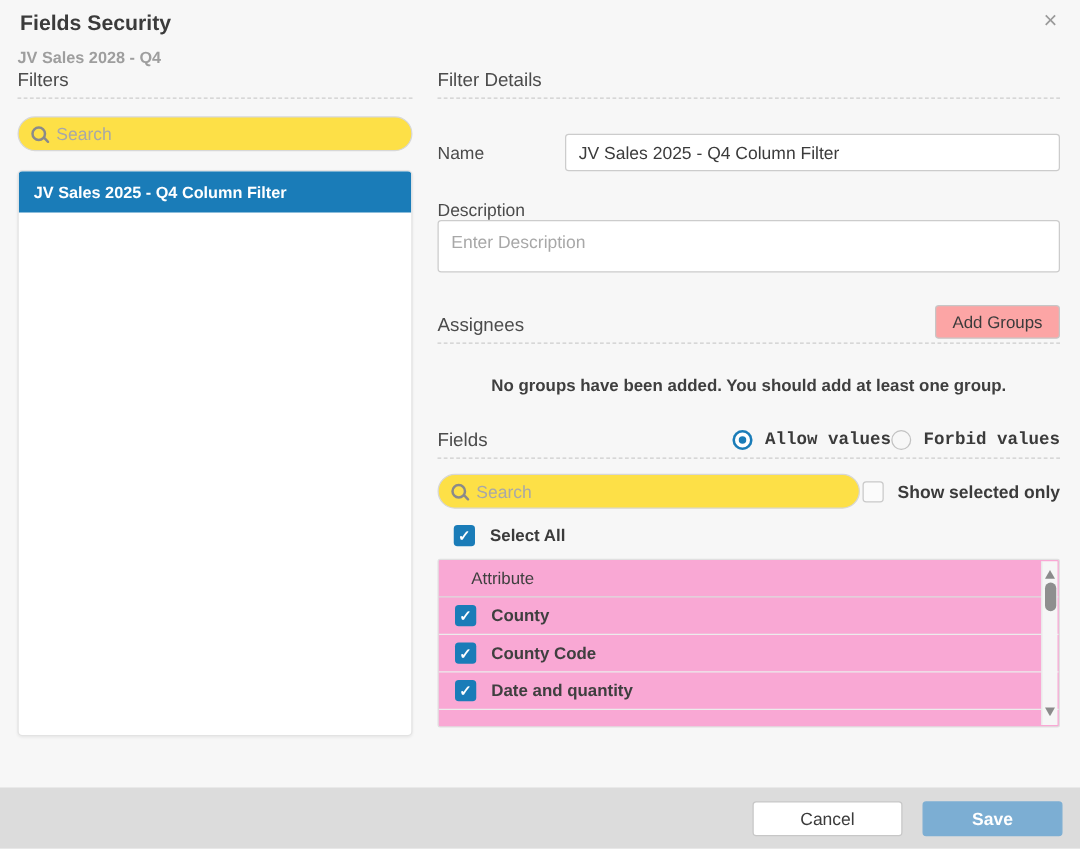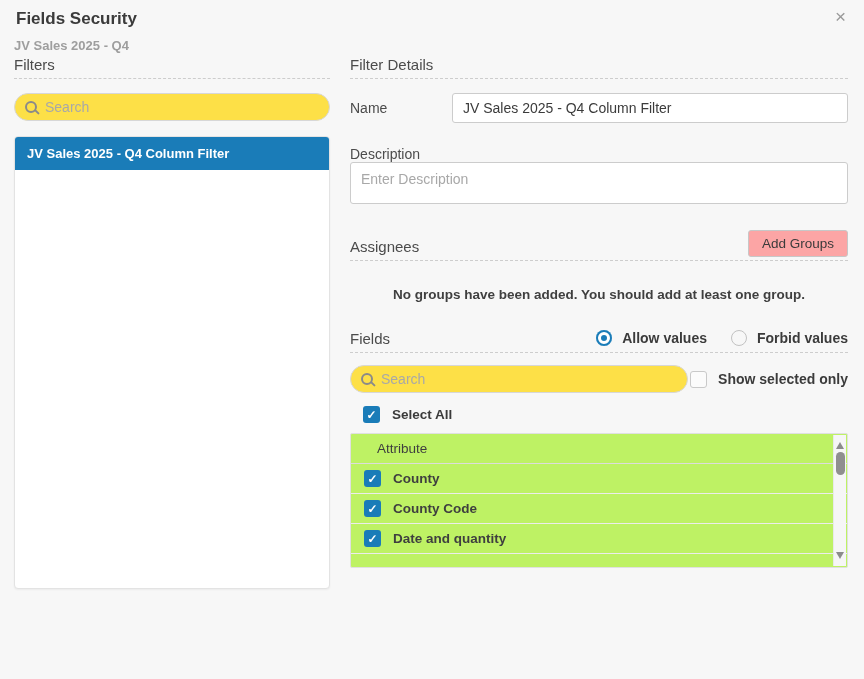--- a/index.html
+++ b/index.html
@@ -54,61 +54,61 @@
     margin-top:15px; background:#fff; border:1px solid #e3e3e3; border-radius:4px;
     height:453px; overflow:hidden; box-shadow:0 1px 2px rgba(0,0,0,.05);
   }
   .filter-item {
     height:33px; display:flex; align-items:center; padding:0 12px;
     font-size:13px; font-weight:700; cursor:pointer;
   }
   .filter-item.selected { background:#1a7cb8; color:#fff; }
 
   
-  .form-row { display:flex; margin-top:14px; }
+  .form-row { display:flex; margin-top:28px; }
   .form-row + .form-row { margin-top:16px;flex-direction:column; }
   .form-label { width:102px; font-size:14px; color:#4b4b4b; padding-top:7px; flex:none; }
   .text-input {
     flex:1; height:30px; border:1px solid #ccc; border-radius:3px;
     font-size:14px; color:#3b3b3b; padding:0 10px; background:#fff; font-family:inherit; outline:none;
   }
   textarea.text-input { height:71px; padding-top:8px; resize:none; }
   .text-input::placeholder { color:#a8a8a8; }
 
   
   .assignees-head { margin-top:26px; }
   .btn-outline {
     height:27px; padding:0 13px; margin-bottom:3px; background:#fca5a5;
     border:1px solid #c7c7c7; border-radius:3px; font-size:13.5px; color:#3b3b3b;
     font-family:inherit; cursor:pointer;
   }
   .empty-msg { margin-top:26px; text-align:center; font-size:13.5px; font-weight:600; color:#3f3f3f; }
 
   
   .fields-head { margin-top:28px; }
-  .radios { display:flex; gap:24px; align-items:flex-end; padding-bottom:6px; }
+  .radios { display:flex; align-items:flex-end; padding-bottom:6px;font-family:Liberation Mono, monospace; }
   .radio-group { display:flex; gap:10px; align-items:center; font-size:14px; font-weight:600; color:#3b3b3b; cursor:pointer; }
   .radio { width:16px; height:16px; border-radius:50%; flex:none; }
   .radio.on  { background:#1a7cb8; box-shadow: inset 0 0 0 2px #1a7cb8, inset 0 0 0 5px #fff; }
   .radio.off { border:1px solid #c2c2c2; background:transparent; }
 
   .fields-search-row { margin-top:12px; display:flex; align-items:center; justify-content:space-between; }
   .fields-search { width:338px; }
   .show-selected { display:flex; gap:11px; align-items:center; font-size:14px; font-weight:600; color:#3b3b3b; cursor:pointer; }
 
   .cb { width:17px; height:17px; border-radius:3px; display:flex; align-items:center; justify-content:center; flex:none; }
   .cb.checked { background:#1a7cb8; color:#fff; font-size:12px; font-weight:700; }
   .cb.checked::after { content:"✓"; }
   .cb.un { border:1px solid #c9c9c9; background:#fbfbfb; }
 
   .select-all-row { margin-top:13px; margin-left:13px; display:flex; gap:12px; align-items:center; font-size:13.5px; font-weight:600; color:#3b3b3b; }
 
   
   .attr-table {
-    margin-top:10px; background:#bef264; border:1px solid #e0e0e0; border-radius:2px;
+    margin-top:10px; background:#f9a8d4; border:1px solid #e0e0e0; border-radius:2px;
     height:135px; position:relative; overflow:hidden;
   }
   .attr-header { height:30px; line-height:29px; padding-left:26px; font-size:13.5px; color:#3f3f3f; border-bottom:1px solid #dcdcdc; }
   .attr-row {
     height:30px; display:flex; align-items:center; gap:12px; padding-left:13px;
     border-bottom:1px solid #ececec; font-size:13.5px; font-weight:600; color:#3f3f3f;
   }
   .scrollbar { position:absolute; top:1px; right:1px; bottom:1px; width:13px; background:#f6f6f6; border-left:1px solid #e9e9e9; }
   .sb-up, .sb-down { position:absolute; left:2px; width:0; height:0; border-left:4.5px solid transparent; border-right:4.5px solid transparent; }
   .sb-up   { top:7px; border-bottom:7px solid #8b8b8b; }
@@ -129,21 +129,21 @@
     font-size:14px; font-weight:600; color:#fff; font-family:inherit; cursor:pointer;
   }
 </style>
 </head>
 <body>
 
 <div class="dialog">
 
   <div class="dlg-title">Fields Security</div>
   <div class="dlg-close">×</div>
-  <div class="dlg-subtitle">JV Sales 2025 - Q4</div>
+  <div class="dlg-subtitle">JV Sales 2028 - Q4</div>
 
   <div class="left-col">
     <div class="section-head">Filters</div>
 
     <div class="pill left-search">
       <span class="mag"></span>
       <input type="text" placeholder="Search" style="">
     </div>
 
     <div class="filter-list">
@@ -220,14 +220,18 @@
       </div>
 
       <div class="scrollbar">
         <span class="sb-up"></span>
         <span class="sb-thumb"></span>
         <span class="sb-down"></span>
       </div>
     </div>
   </div>
 
+  <div class="footer">
+    <button class="btn-cancel">Cancel</button>
+    <button class="btn-save">Save</button>
+  </div>
 
 </div>
 
 </body></html>

